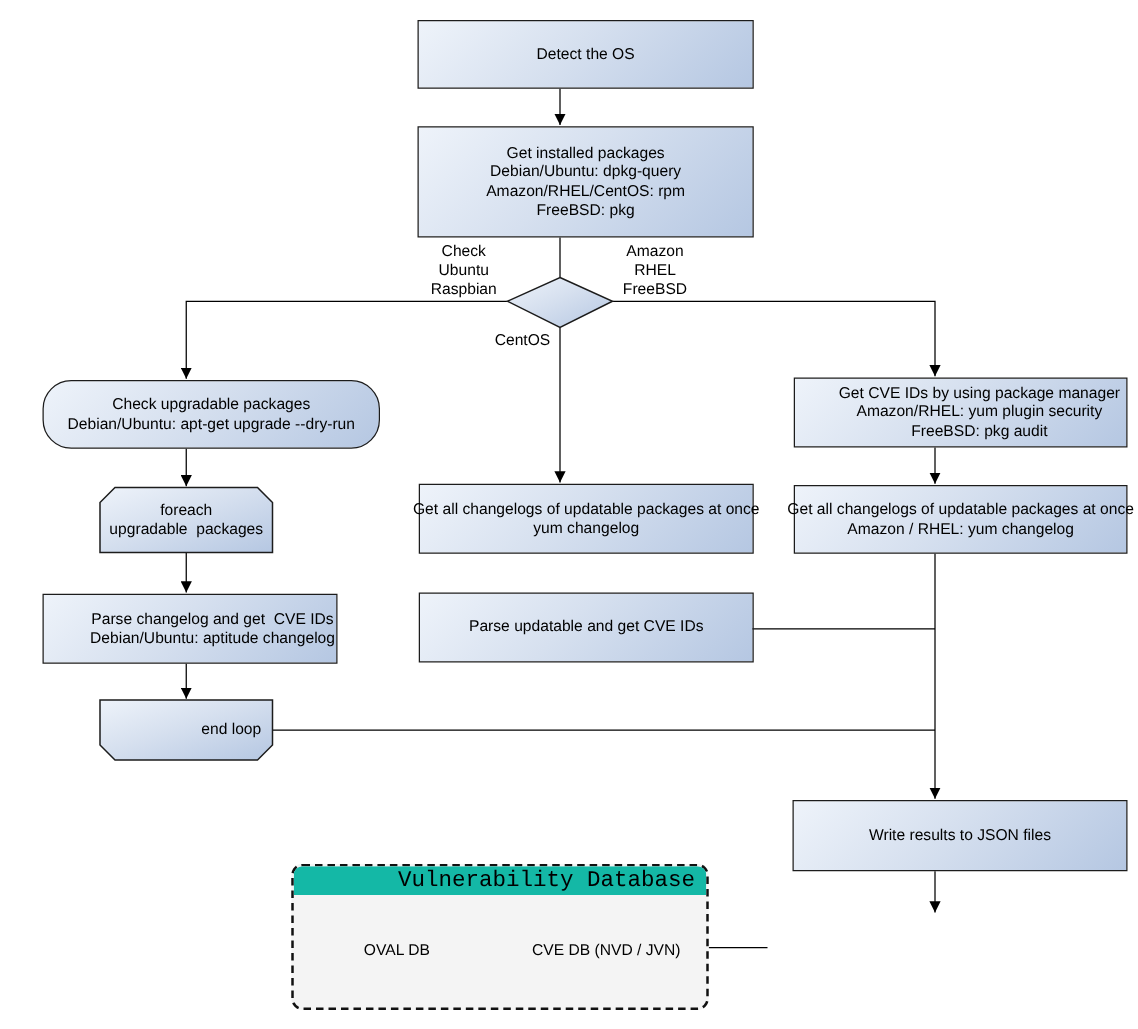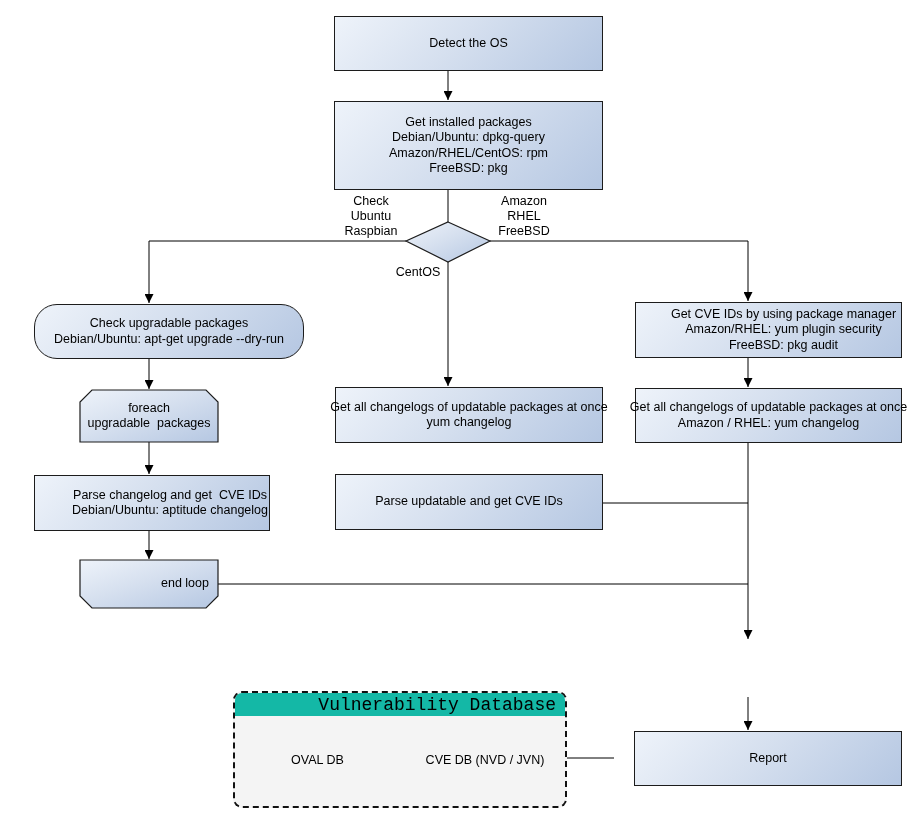--- a/index.html
+++ b/index.html
@@ -131,22 +131,22 @@
 
   <div class="node" style="left:315px;top:474px;width:268px;height:56px;">Parse updatable and get CVE IDs</div>
 
   <div class="node" style="left:615px;top:302px;width:267px;height:56px;padding-left:30px;">Get CVE IDs by using package manager
 Amazon/RHEL: yum plugin security
 FreeBSD: pkg audit</div>
 
   <div class="node" style="left:615px;top:388px;width:267px;height:55px;">Get all changelogs of updatable packages at once
 Amazon / RHEL: yum changelog</div>
 
+  <div class="node" style="left:614px;top:640px;width:268px;height:57px;">Write results to JSON files</div>
 
-  <div class="node" style="left:614px;top:731px;width:268px;height:55px;">Report</div>
 
   <div class="shape-label" style="left:80px;top:390px;width:138px;height:52px;">foreach
 upgradable  packages</div>
 
   <div class="shape-label" style="left:80px;top:560px;width:138px;height:48px;padding-left:36px;">end loop</div>
 
   <div class="shape-label" style="left:248px;top:742px;width:139px;height:38px;">OVAL DB</div>
 
   <div class="shape-label" style="left:417px;top:742px;width:136px;height:38px;">CVE DB (NVD / JVN)</div>
 

